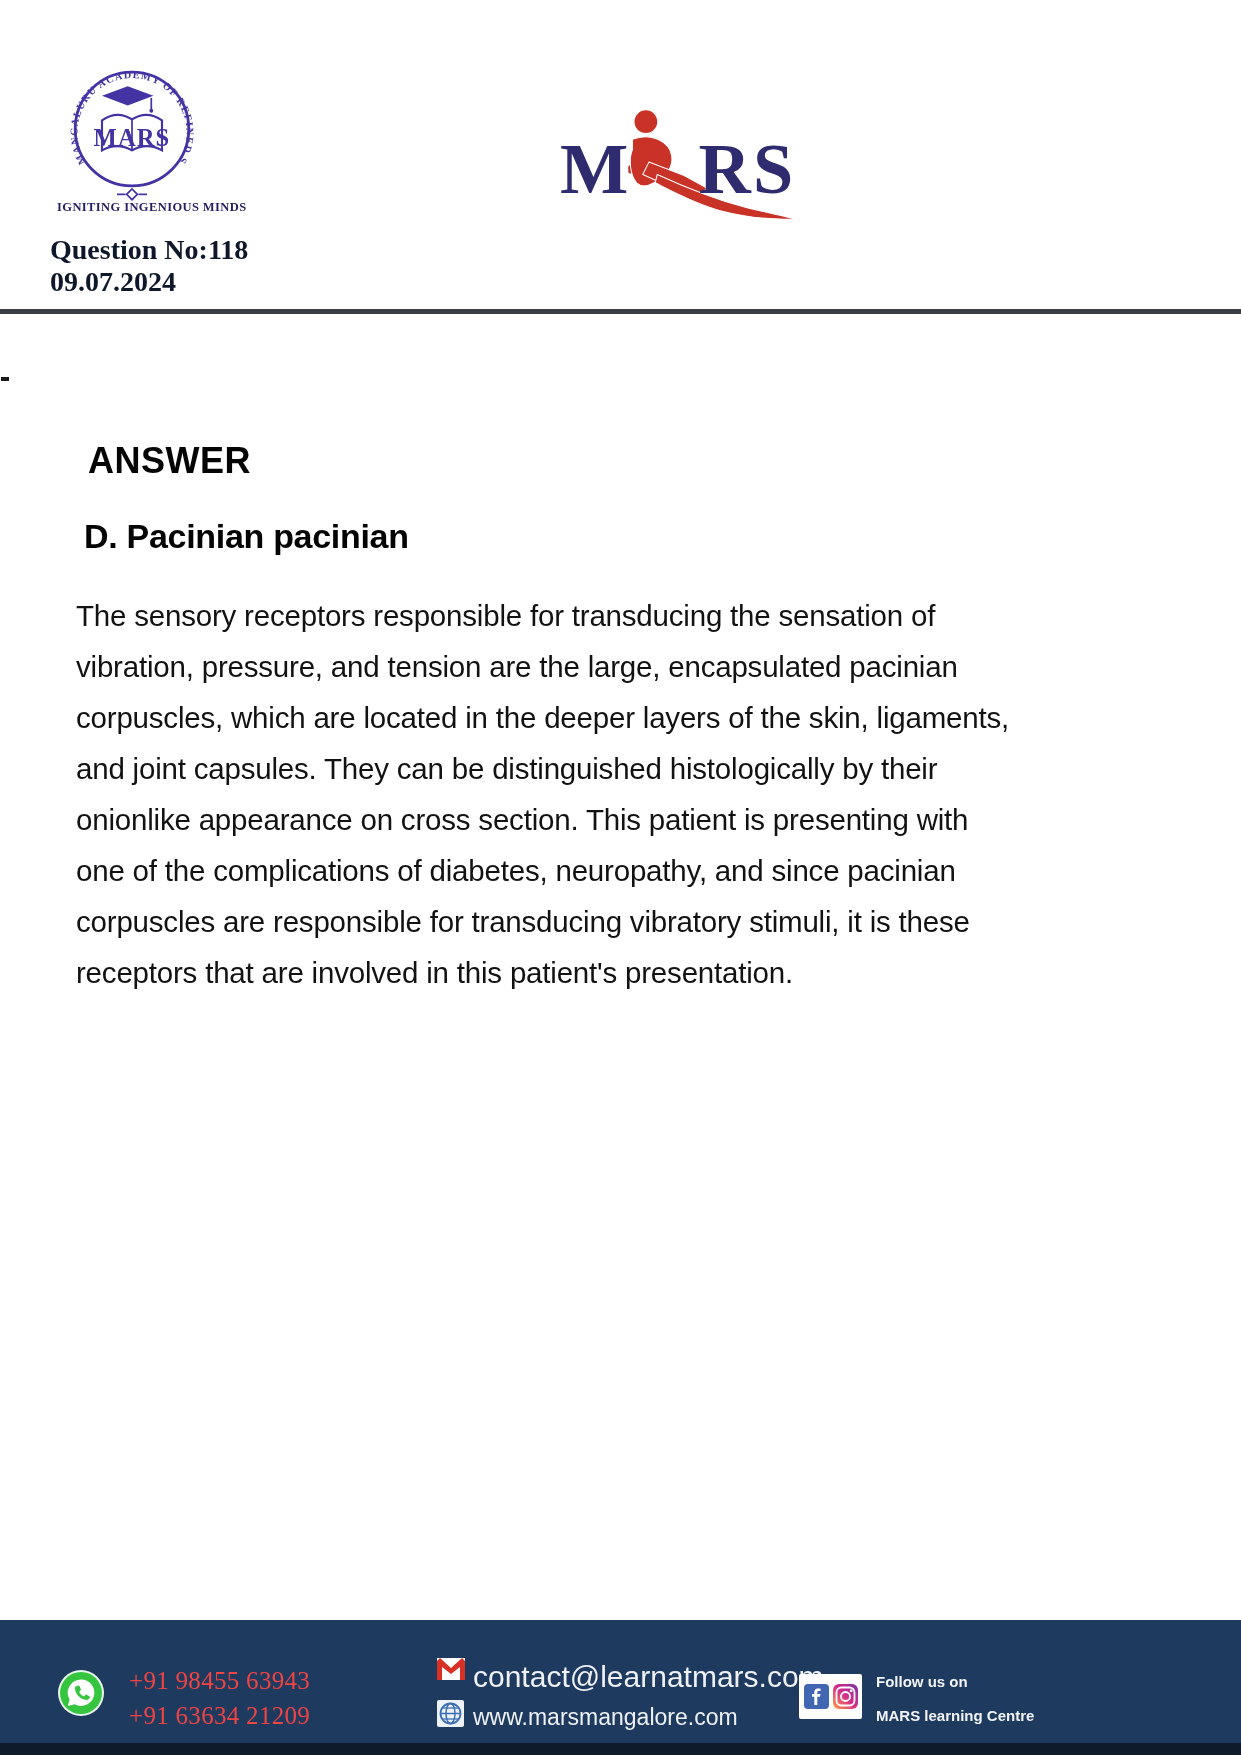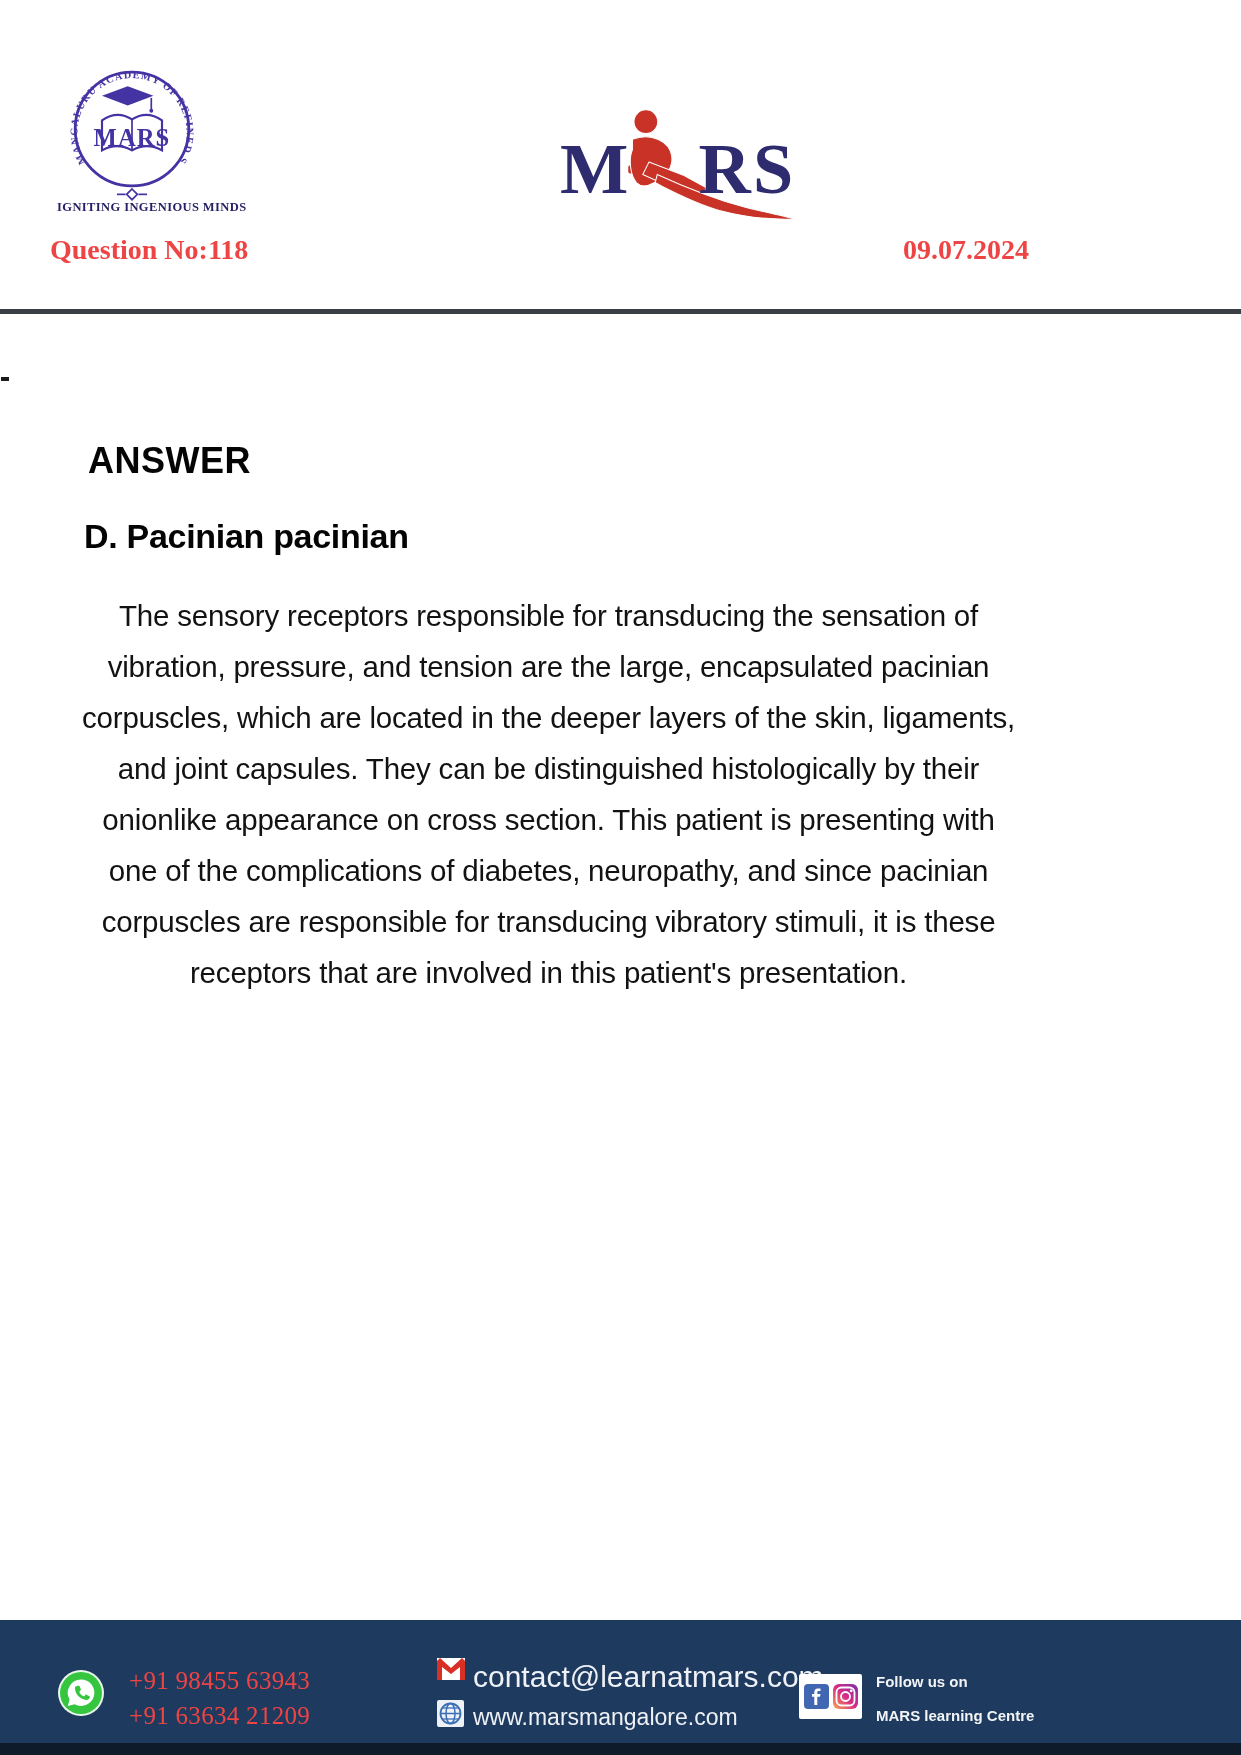--- a/index.html
+++ b/index.html
@@ -19,21 +19,21 @@
     font-weight:bold;font-size:12.5px;letter-spacing:.4px;
     color:#241f63;white-space:nowrap;
   }
   #wordmark{position:absolute;left:560px;top:100px;width:240px;height:120px;}
   
   #header-row{
     position:absolute;left:0;right:0;top:234px;
     display:flex;justify-content:space-between;
     padding:0 212px 0 50px;
     font-family:"Liberation Serif", serif;
-    font-weight:bold;font-size:28px;color:#ef4444;
+    font-weight:bold;font-size:28px;color:#0f172a;flex-direction:column;
   }
   #header-rule{
     position:absolute;left:0;top:309px;width:1241px;height:5px;
     background:#3a3e45;
   }
   #stray-dash{
     position:absolute;left:1px;top:377px;width:8px;height:4px;background:#1a1a1a;
   }
   
   #answer-heading{
@@ -41,21 +41,20 @@
     font-size:36px;font-weight:800;color:#040404;letter-spacing:.5px;
   }
   #answer-option{
     position:absolute;left:84px;top:517px;
     font-size:34px;font-weight:800;color:#040404;letter-spacing:-.3px;
   }
   #explanation{
     position:absolute;left:76px;top:590px;width:945px;
     font-size:29.5px;line-height:51px;color:#121212;
     letter-spacing:-.2px;
-    text-align:center;
   }
   
   #footer{
     position:absolute;left:0;top:1620px;width:1241px;height:123px;
     background:#1e3a5e;
   }
   #footer-strip{
     position:absolute;left:0;top:1743px;width:1241px;height:12px;
     background:#0d1b2b;
   }

